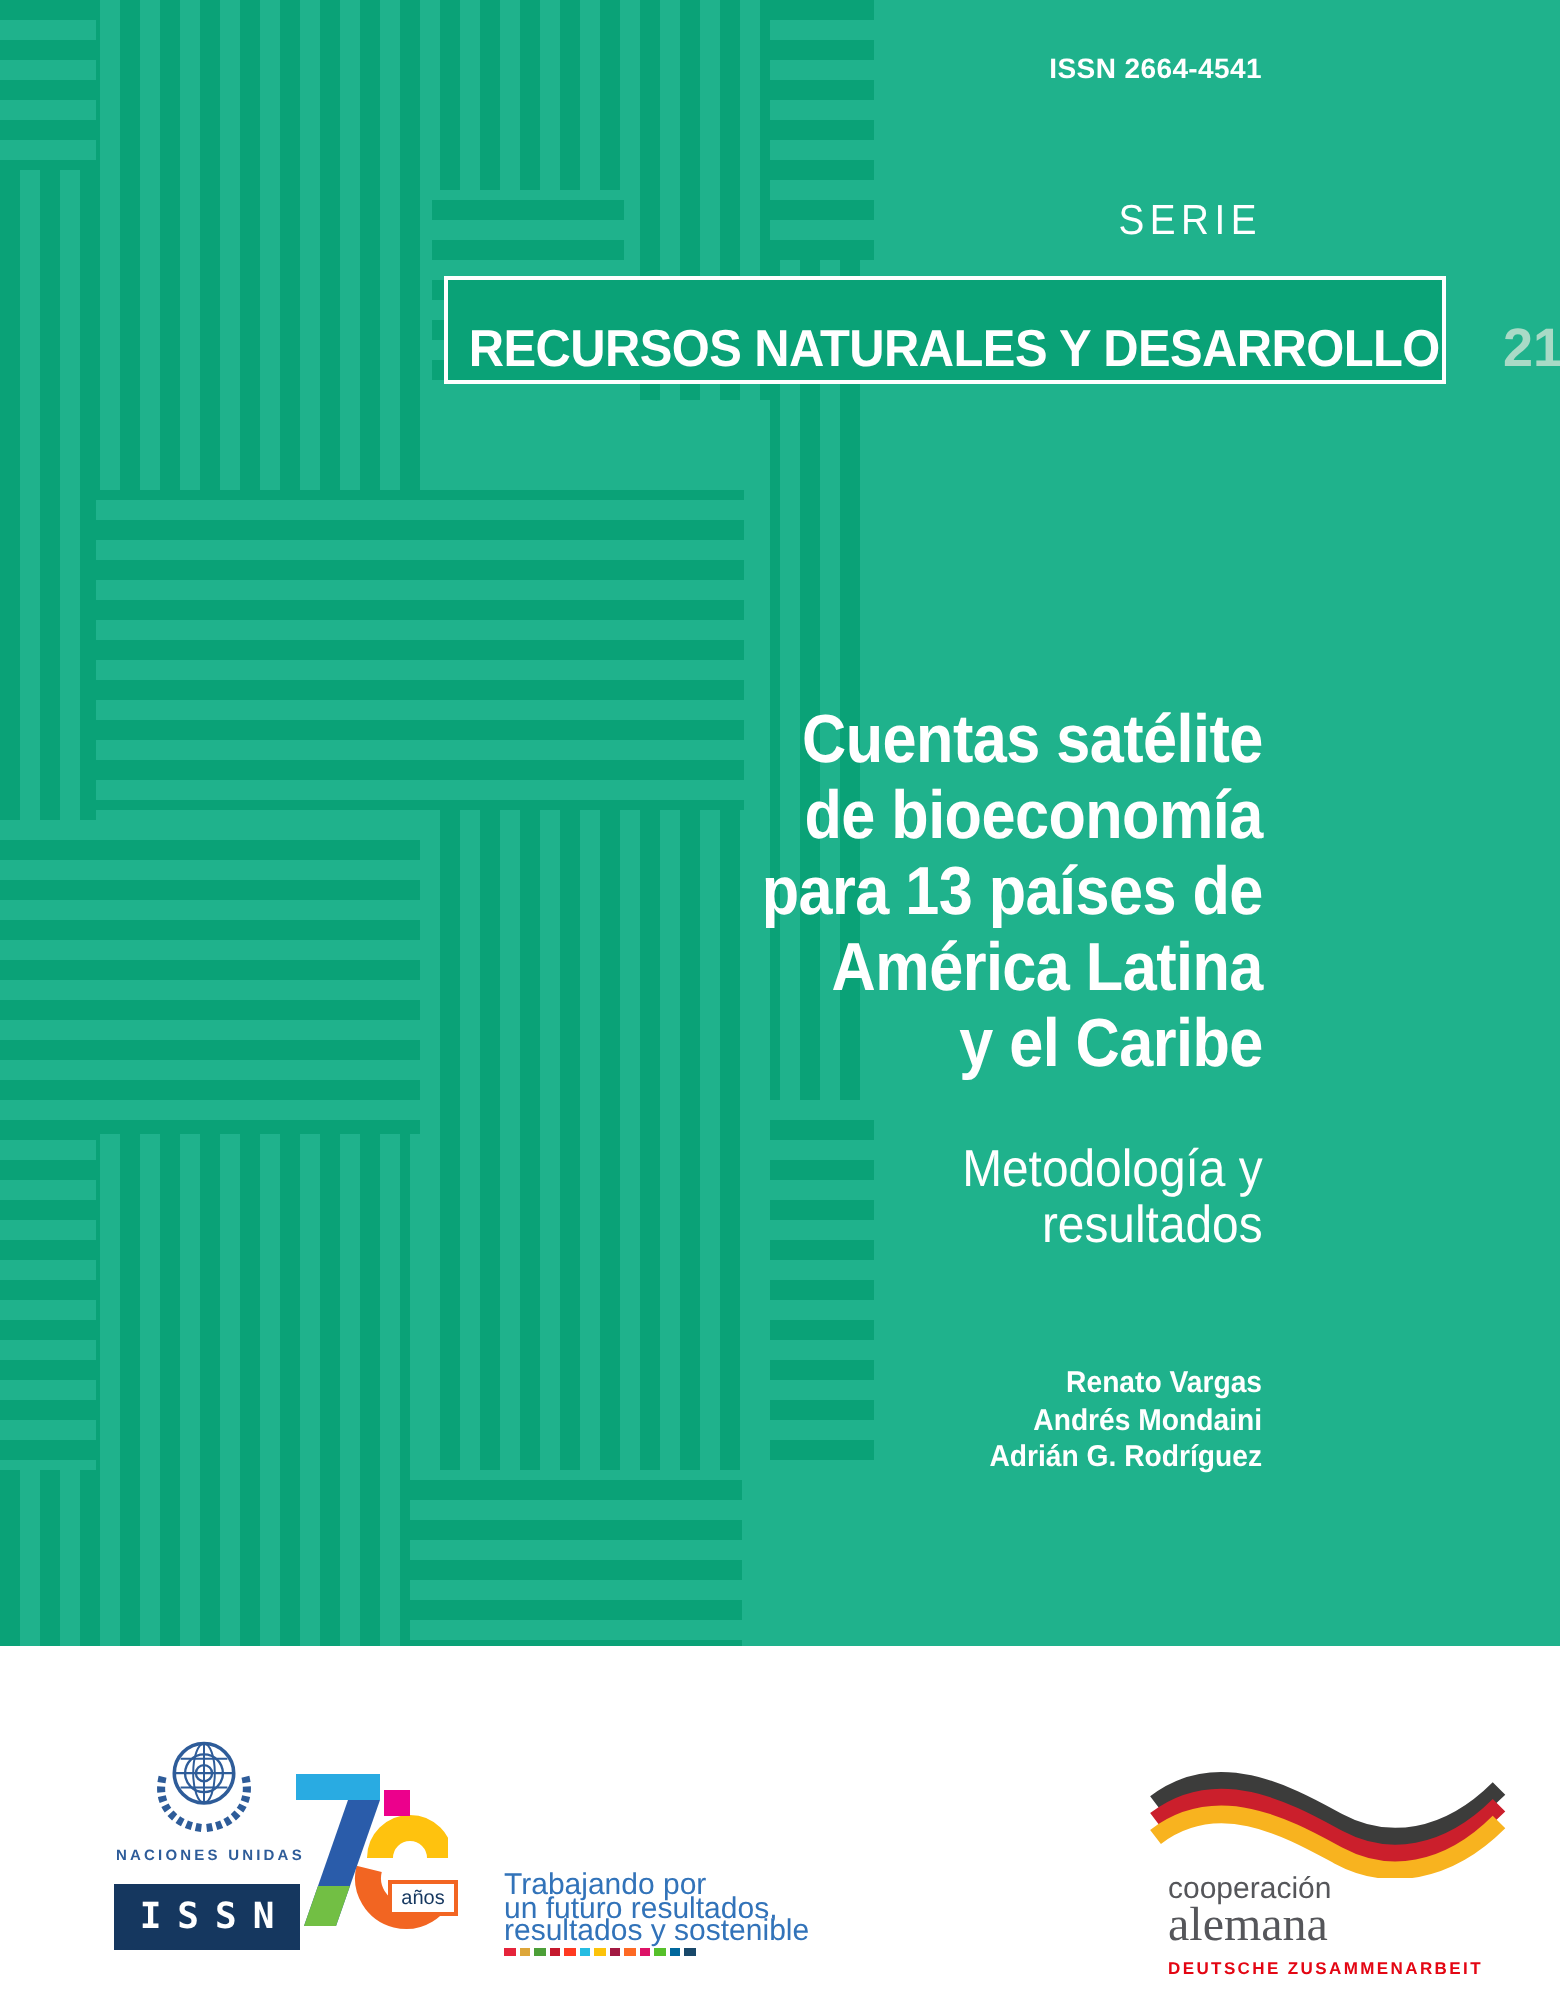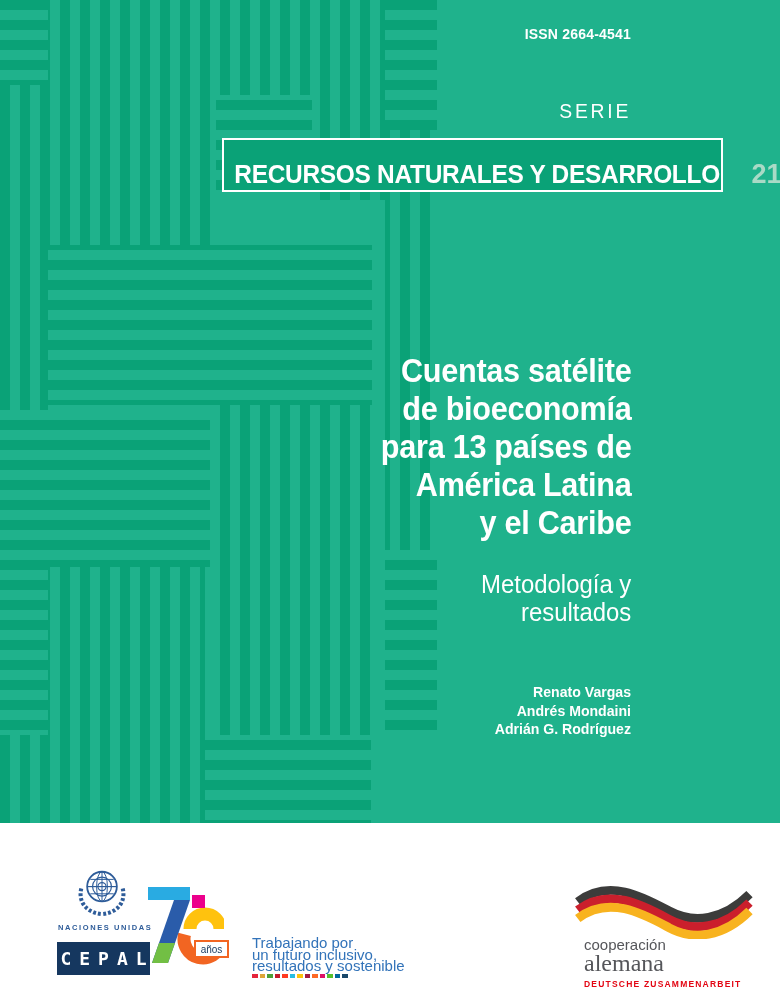--- a/index.html
+++ b/index.html
@@ -130,35 +130,35 @@
           <line x1="25" y1="32" x2="51" y2="32" stroke-width="1.1"></line>
           <ellipse cx="38" cy="24" rx="6" ry="16.5" stroke-width="1.1"></ellipse>
           <line x1="38" y1="7.5" x2="38" y2="40.5" stroke-width="1.1"></line>
           <path d="M15,26 C11,42 22,53 37,54.5" stroke-width="4.5" stroke-dasharray="3.2,2.2"></path>
           <path d="M61,26 C65,42 54,53 39,54.5" stroke-width="4.5" stroke-dasharray="3.2,2.2"></path>
         </g>
       </svg>
       <div class="un-label">NACIONES UNIDAS</div>
     </div>
 
-    <div class="cepal-box">CEPAL</div>
+    <div class="cepal-box">ISSN</div>
 
     <svg class="c75" width="78" height="96" viewBox="0 0 78 96" aria-hidden="true">
       <path d="M76,56 A19,19 0 0 1 38,56" fill="none" style="stroke:var(--c75-orange)" stroke-width="13" transform="rotate(14 57 56)"></path>
       <path d="M44,46 A15,15 0 0 1 74,46" fill="none" style="stroke:var(--c75-yellow)" stroke-width="13"></path>
       <polygon points="28,17 44,17 22,80 6,80" style="fill:var(--c75-blue)"></polygon>
       <polygon points="13,60 29,60 22,80 6,80" style="fill:var(--c75-green)"></polygon>
       <rect x="2" y="4" width="42" height="13" style="fill:var(--c75-cyan)"></rect>
       <rect x="46" y="12" width="13" height="13" style="fill:var(--c75-pink)"></rect>
     </svg>
     <div class="anos-box">años</div>
 
     <div class="tagline">
       <div>Trabajando por</div>
-      <div>un futuro inclusivo,</div>
+      <div>un futuro resultados,</div>
       <div>resultados y sostenible</div>
     </div>
     <div class="sdg-bar">
         <span style="background: rgb(229, 36, 59);"></span>
         <span style="background: rgb(221, 166, 58);"></span>
         <span style="background: rgb(76, 159, 56);"></span>
         <span style="background: rgb(197, 25, 45);"></span>
         <span style="background: rgb(255, 58, 33);"></span>
         <span style="background: rgb(38, 189, 226);"></span>
         <span style="background: rgb(252, 195, 11);"></span>

